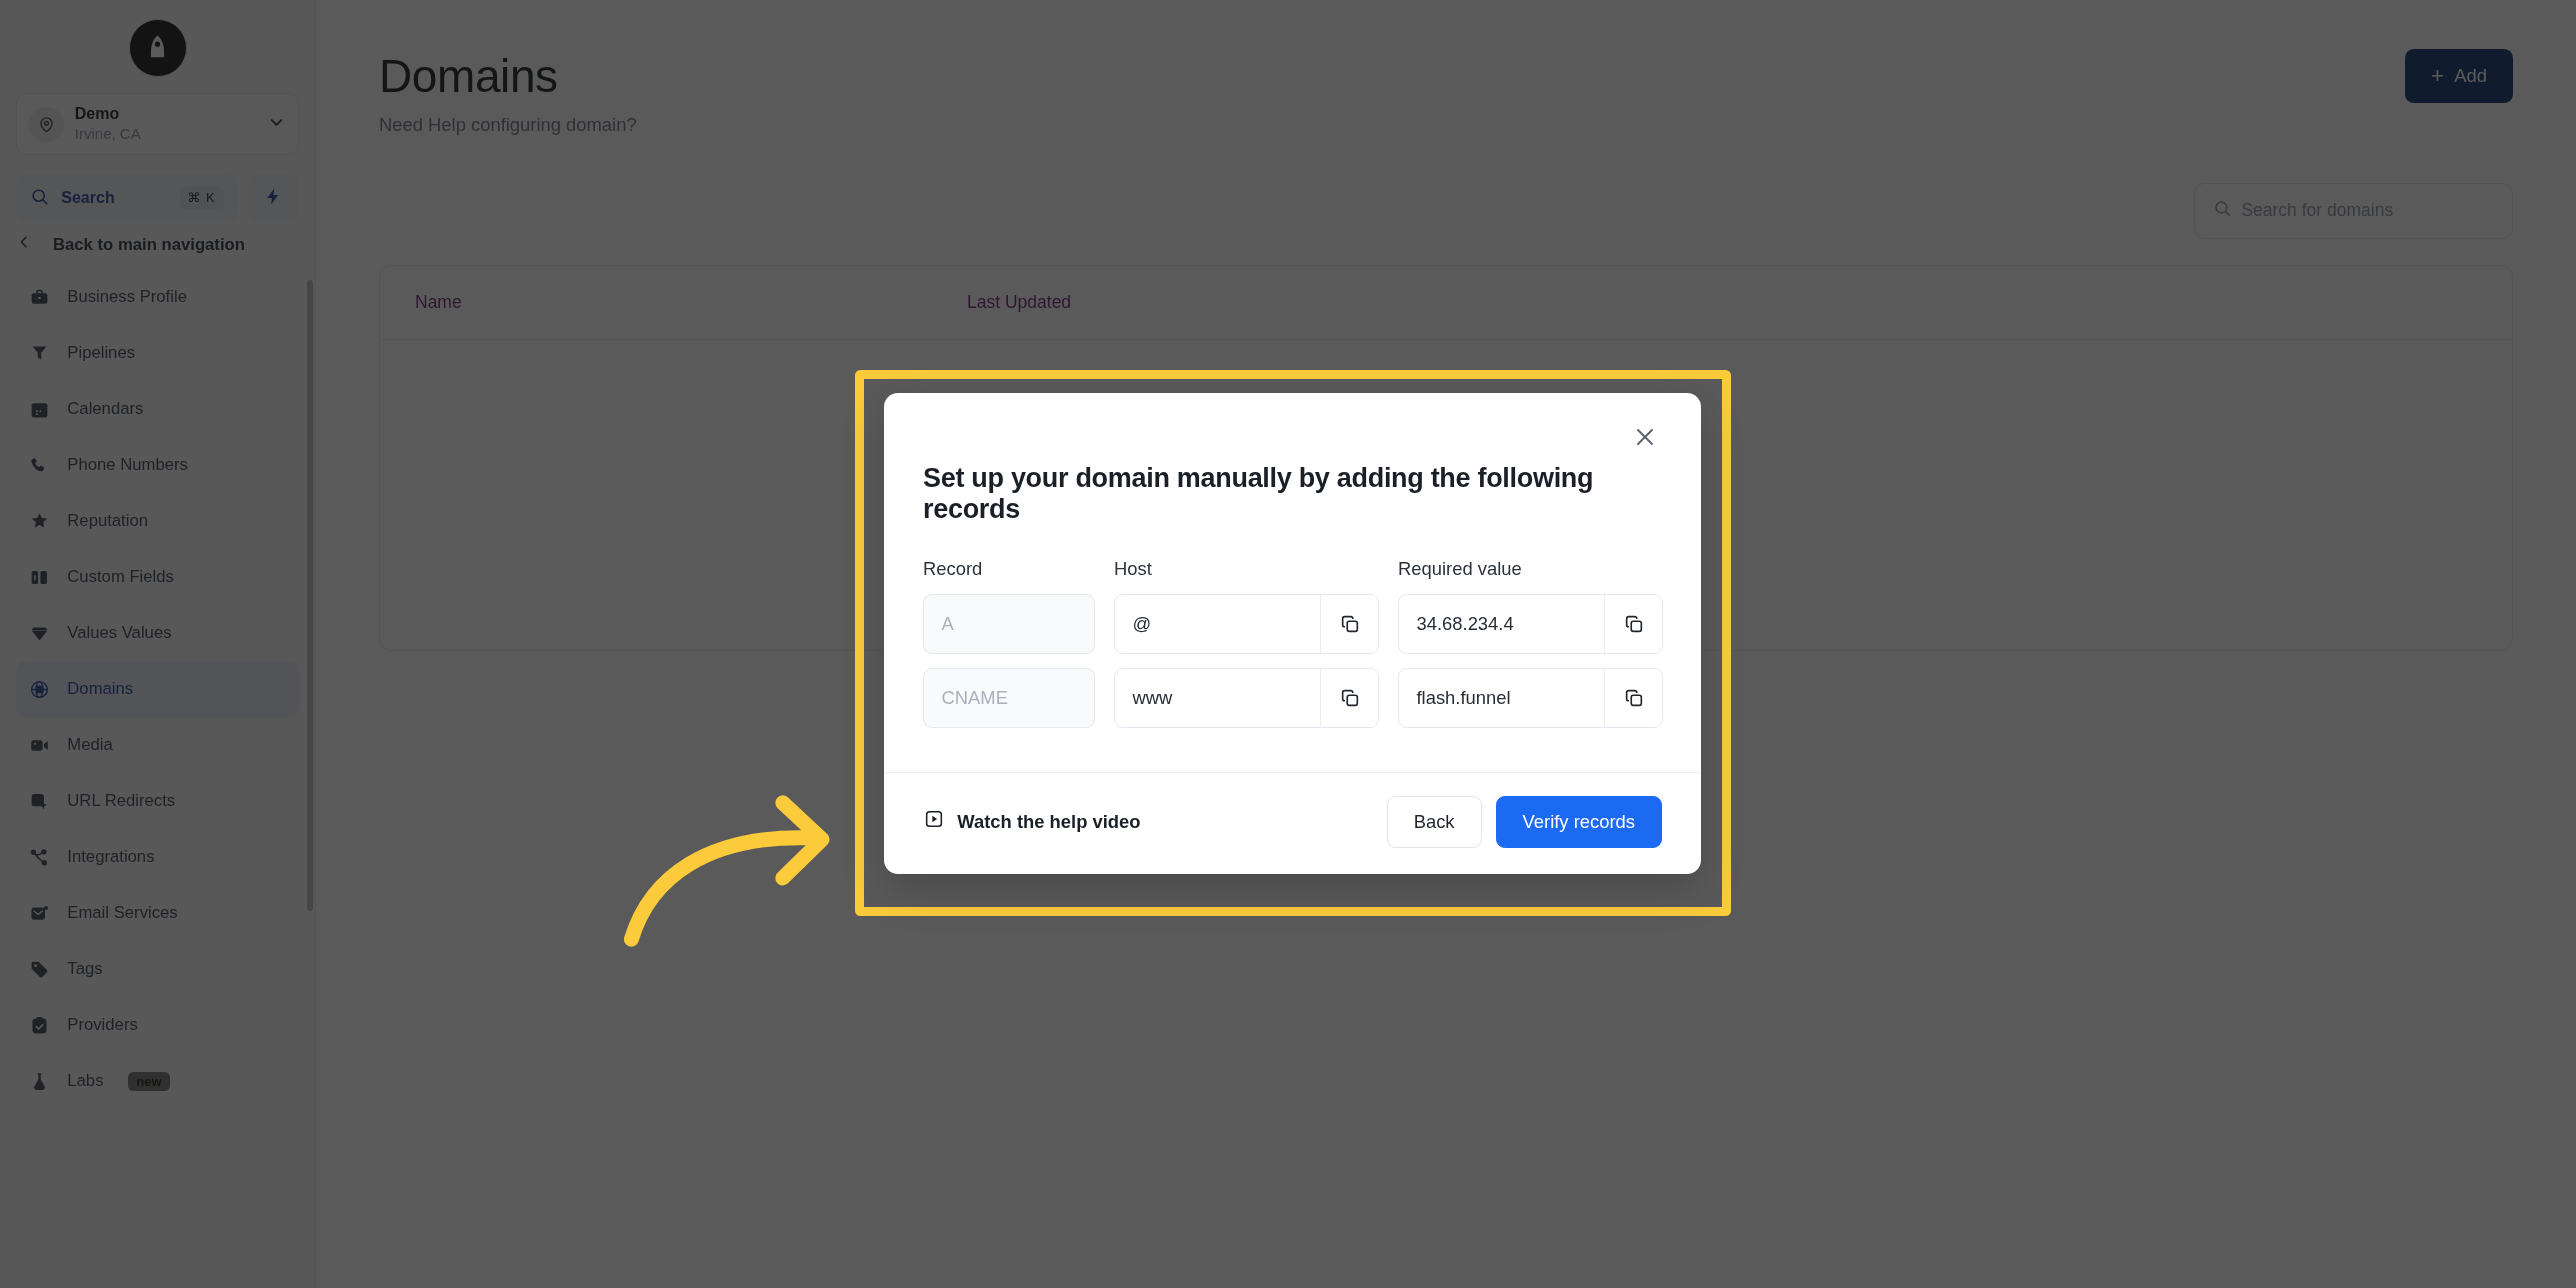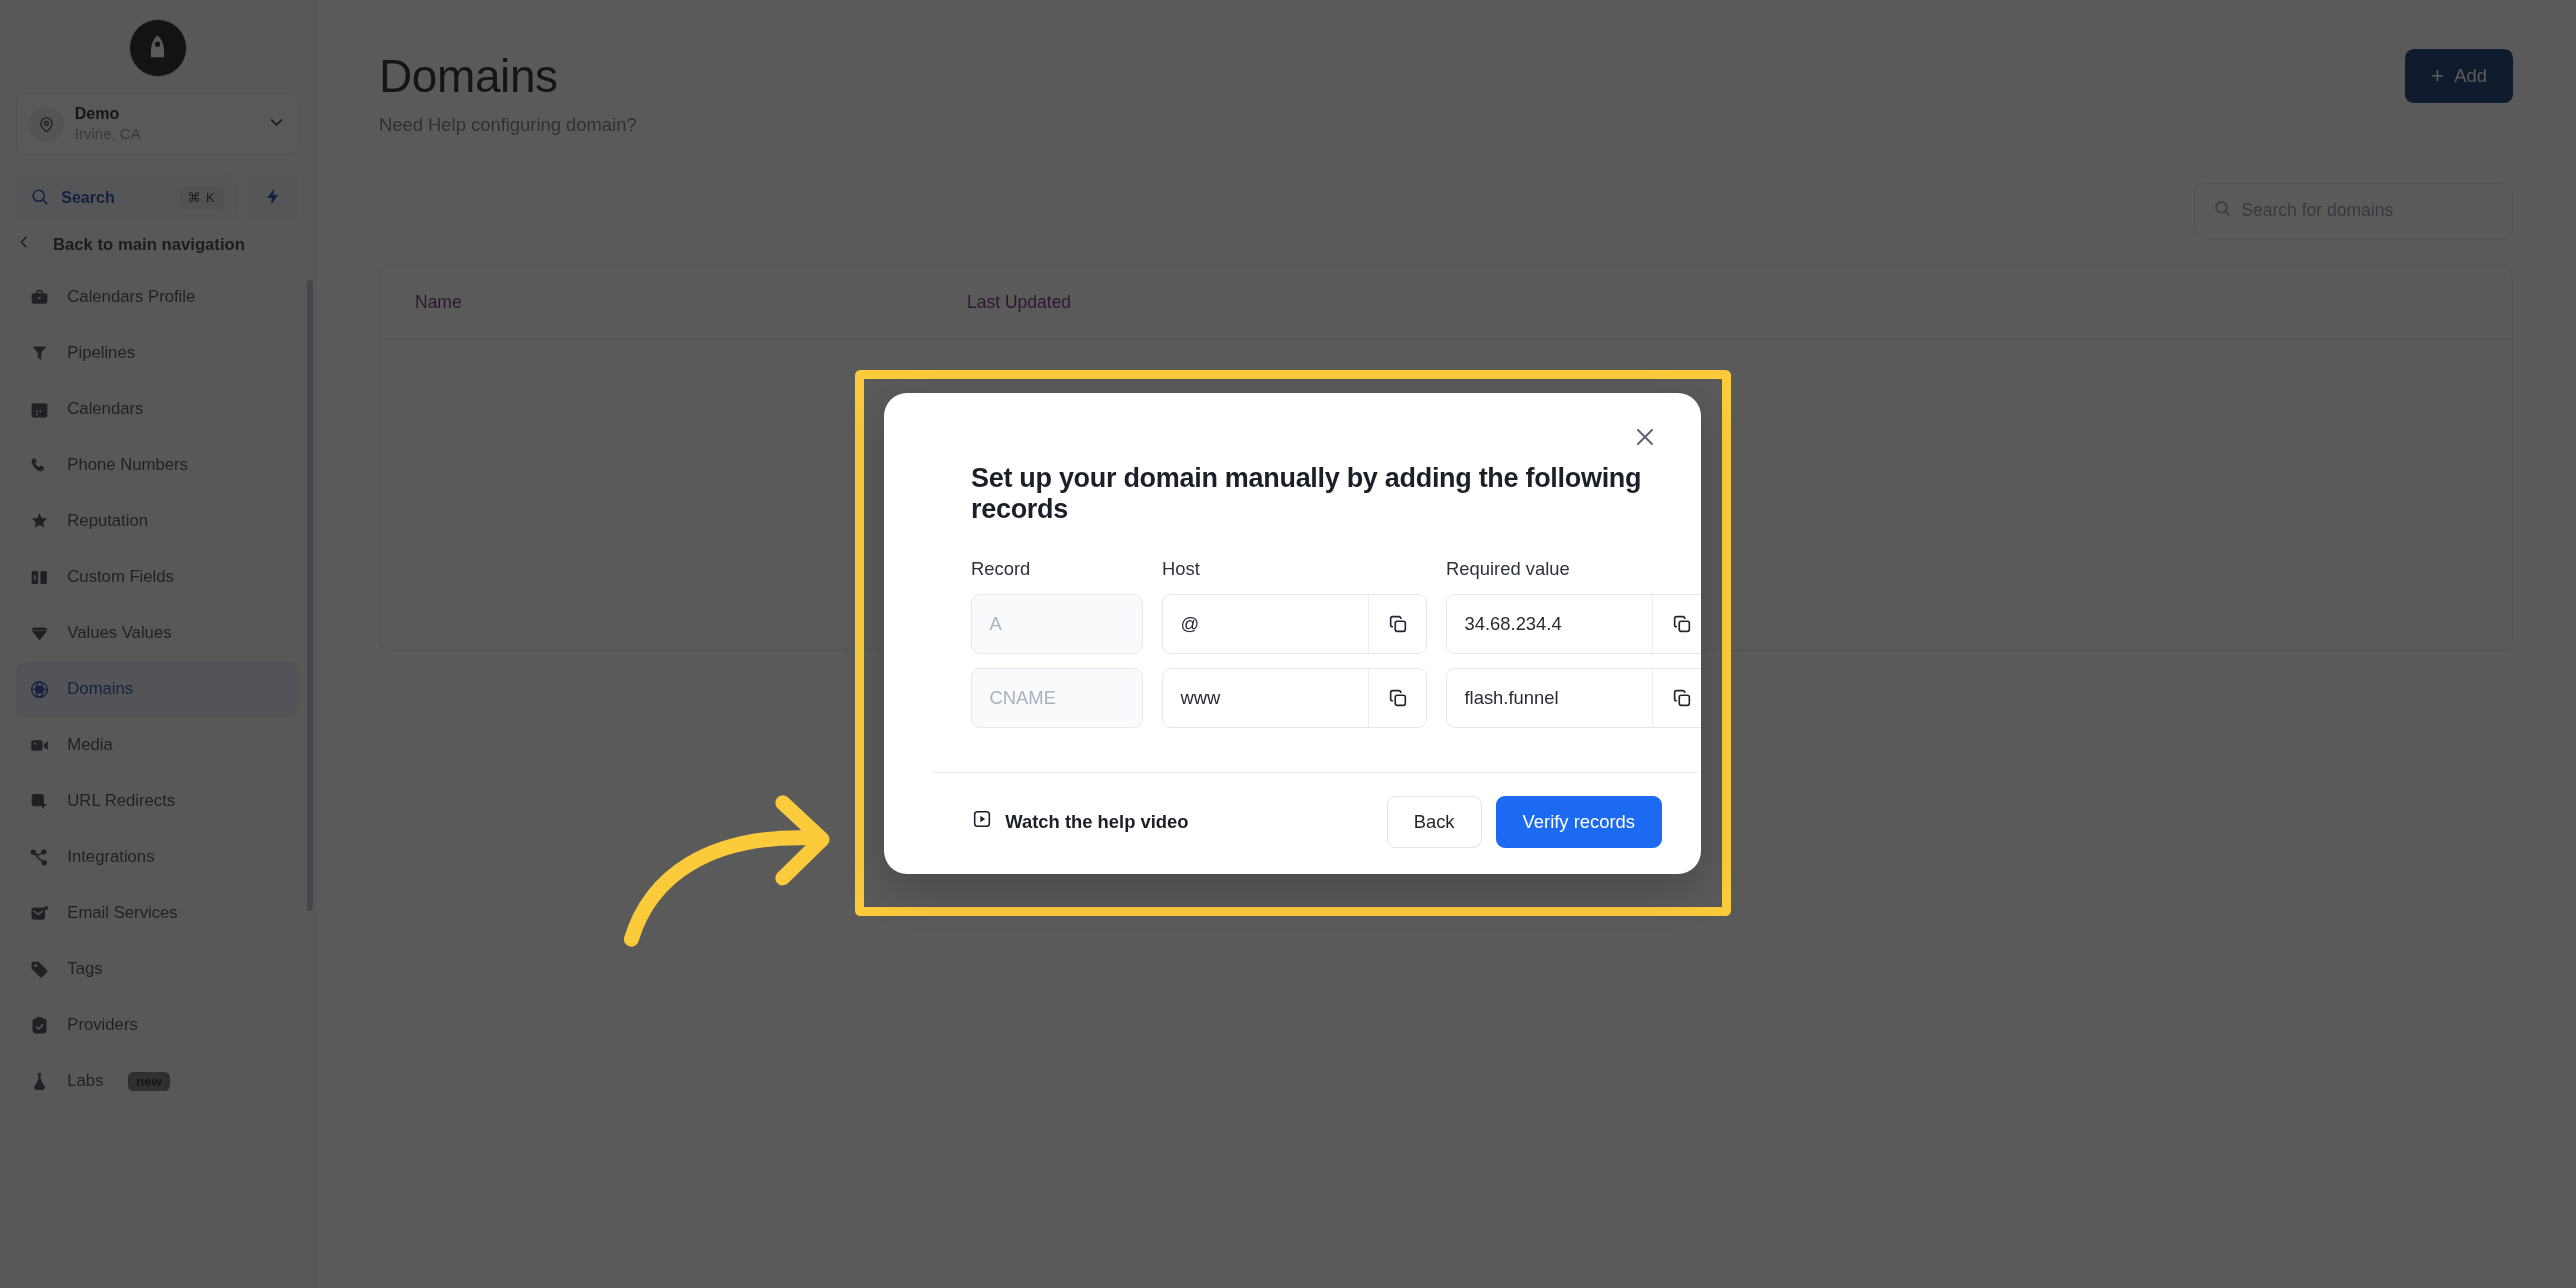--- a/index.html
+++ b/index.html
@@ -179,25 +179,24 @@
     border-radius: 5.3px;
     z-index: 60;
   }
 
   
   .modal {
     position: absolute;
     left: 884px; top: 393px;
     width: 817px;
     background: #ffffff;
-    border-radius: 23px;
+    border-radius: 14px;
     z-index: 70;
     box-shadow: 0 16px 44px rgba(0,0,0,0.18);
     overflow: hidden;
-    padding-left: 48px;
   }
   .modal-body { padding: 26px 39px 30px 39px; }
   .modal-close-row { display: flex; justify-content: flex-end; }
   .modal-close {
     width: 35px; height: 35px;
     background: none; border: none; cursor: pointer;
     color: #5b6472;
     display: flex; align-items: center; justify-content: center;
   }
   .modal-title {
@@ -336,21 +335,21 @@
     <nav class="nav-list" id="nav-list">
       <div class="sb-scroll"></div>
     <div class="nav-item">
           <span class="ico">
             <svg width="21" height="21" viewBox="0 0 24 24" fill="currentColor">
               <rect x="3" y="7" width="18" height="12" rx="2.5"></rect>
               <path d="M9 7V5.8A1.8 1.8 0 0 1 10.8 4h2.4A1.8 1.8 0 0 1 15 5.8V7" fill="none" stroke="currentColor" stroke-width="1.8"></path>
               <rect x="10.7" y="11.4" width="2.6" height="2.2" rx="0.6" fill="#f7f8fa"></rect>
             </svg>
           </span>
-          <span>Calendars Profile</span>
+          <span>Business Profile</span>
         </div>
         <div class="nav-item">
           <span class="ico">
             <svg width="21" height="21" viewBox="0 0 24 24" fill="currentColor">
               <path d="M4 4h16l-6 7v8l-4-2.5V11L4 4z"></path>
             </svg>
           </span>
           <span>Pipelines</span>
         </div>
         <div class="nav-item">

